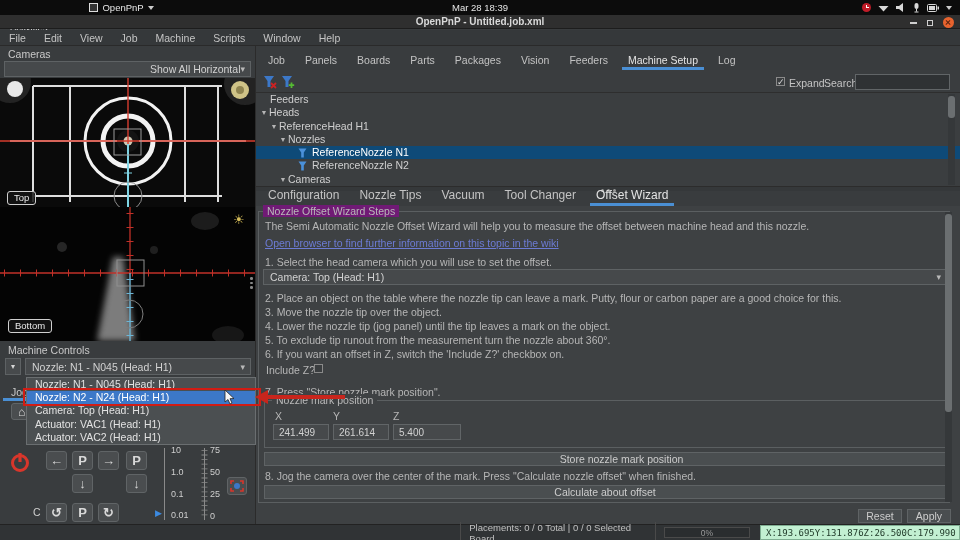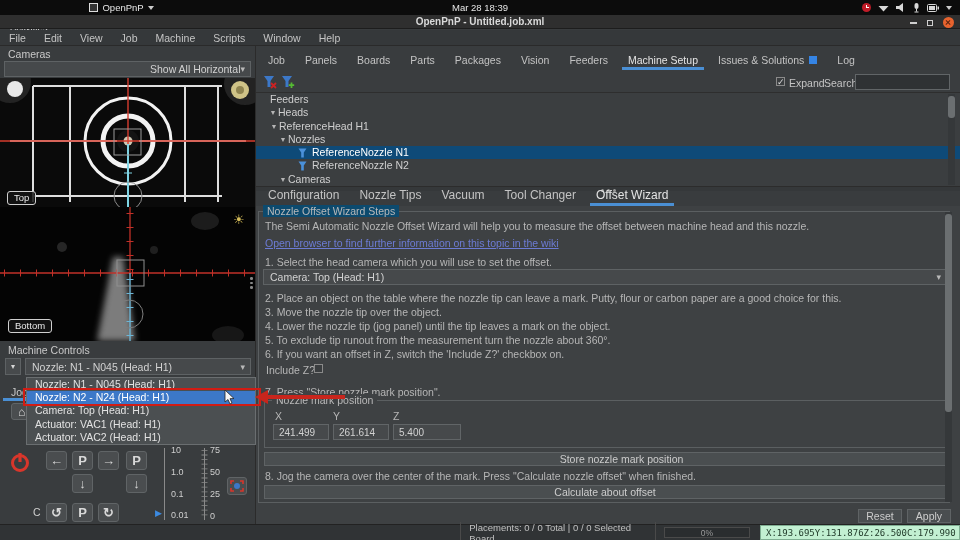--- a/index.html
+++ b/index.html
@@ -69,21 +69,21 @@
   .tree { background:#3b3e40; overflow:hidden; }
   .trow { height:13.3px; line-height:13.3px; display:flex; align-items:center; white-space:nowrap; color:#cfcfcf; }
   .trow.sel { background:#0e4a78; color:#fff; }
   .tarr { font-size:7px; color:#b5b5b5; width:10px; text-align:center; flex:none; }
   .nozzle-ico { flex:none; margin-right:5px; }
   .checkbox { width:9px; height:9px; background:#3a3d3f; border:1px solid #8a8a8a; color:#ddd;
               font-size:9px; line-height:8px; text-align:center; }
   .input { background:#46494b; border:1px solid #616567; color:#d2d2d2; padding-left:5px; font-size:10px;
            display:flex; align-items:center; }
   .fieldset { border:1px solid #5b5f61; }
-  .legend { position:absolute; background:#0c4a6e; padding:0 4px; color:#b9b9b9; }
+  .legend { position:absolute; background:#701a75; padding:0 4px; color:#b9b9b9; }
   .wbtn { background:#4a4e50; border:1px solid #5f6365; color:#cccccc; text-align:center; }
   .step { color:#b6b6b6; white-space:nowrap; }
   .link { color:#6c7bd4; text-decoration:underline; white-space:nowrap; }
   .scrollbar { background:#35383a; }
   .thumb { background:#6b6f71; border-radius:3px; }
   .dots-h { display:flex; gap:3px; } .dots-h i { width:3px; height:3px; border-radius:50%; background:#9a9a9a; }
   .dots-v { display:flex; flex-direction:column; gap:2px; } .dots-v i { width:2.5px; height:2.5px; border-radius:50%; background:#888; }
 
   
   .anno-rect { border:2px solid #d11c14; z-index:60; }
@@ -310,23 +310,20 @@
 
   <div class="abs tabs" style="left:258px; top:50px; height:20px;">
     <span class="tab">Job</span>
     <span class="tab">Panels</span>
     <span class="tab">Boards</span>
     <span class="tab">Parts</span>
     <span class="tab">Packages</span>
     <span class="tab">Vision</span>
     <span class="tab">Feeders</span>
     <span class="tab active">Machine Setup</span>
-    <span class="tab">
-      <span>Issues &amp; Solutions</span><span class="badge"></span>
-    </span>
     <span class="tab">Log</span>
   </div>
 
   <div class="abs" style="left:256px; top:70px; width:704px; height:23px; background:#3a3d3f; border-bottom:1px solid #2e2e2e;"></div>
   <svg class="abs" style="left:263px; top:75px;" width="14" height="14">
     <polygon points="1,1 11,1 7.5,6 7.5,12 4.5,12 4.5,6" fill="#3c78c8"></polygon>
     <path d="M8,8 L13,13 M13,8 L8,13" stroke="#cc2222" stroke-width="1.8"></path>
   </svg>
   <svg class="abs" style="left:281px; top:75px;" width="14" height="14">
     <polygon points="1,1 11,1 7.5,6 7.5,12 4.5,12 4.5,6" fill="#3c78c8"></polygon>
@@ -338,21 +335,21 @@
   <div class="abs" style="left:789px; top:77px;">Expand</div>
   <div class="abs" style="left:824px; top:77px;">Search</div>
   <div class="abs input" style="left:855px; top:74px; width:95px; height:16px; background:#2f3234;">
     <span></span>
   </div>
 
   <div class="abs tree" style="left:256px; top:93px; width:704px; height:93px;">
     <div class="trow" style="padding-left:14px;">
       <span>Feeders</span>
     </div>
-    <div class="trow" style="padding-left:12px;">
+    <div class="trow" style="padding-left:3px;">
       <span class="tarr">▼</span>
       <span>Heads</span>
     </div>
     <div class="trow" style="padding-left:13px;">
       <span class="tarr">▼</span>
       <span>ReferenceHead H1</span>
     </div>
     <div class="trow" style="padding-left:22px;">
       <span class="tarr">▼</span>
       <span>Nozzles</span>

